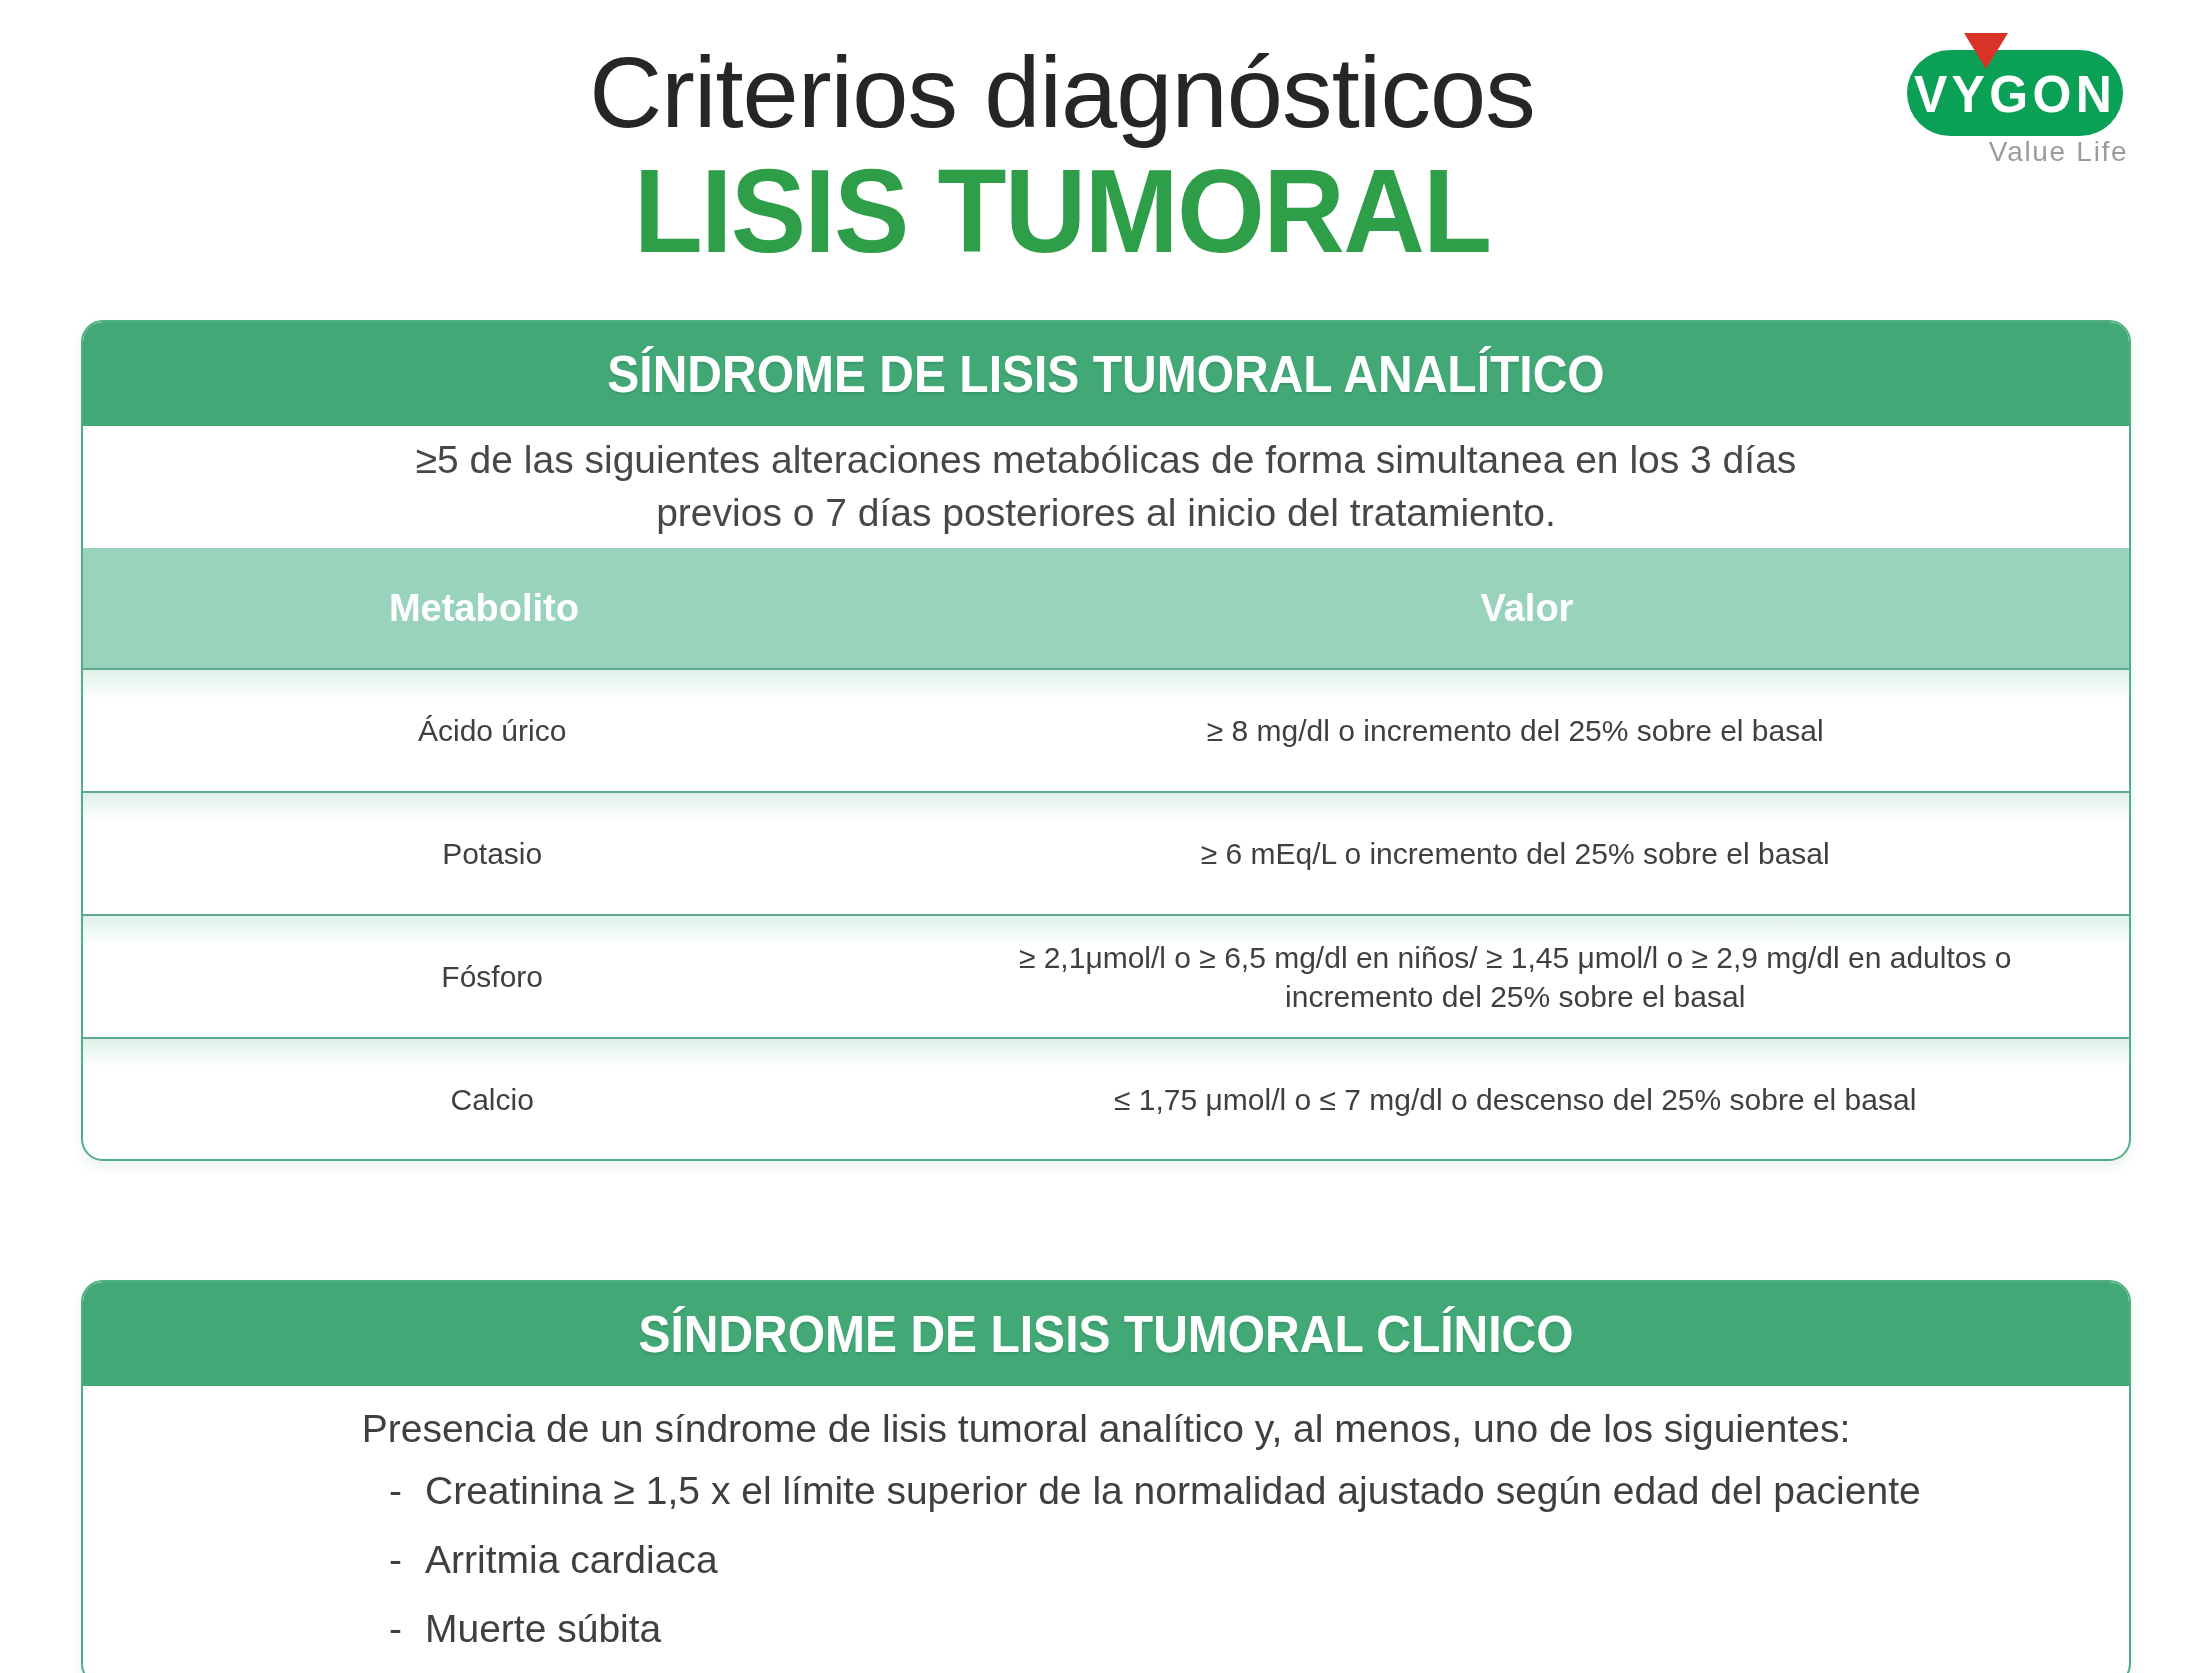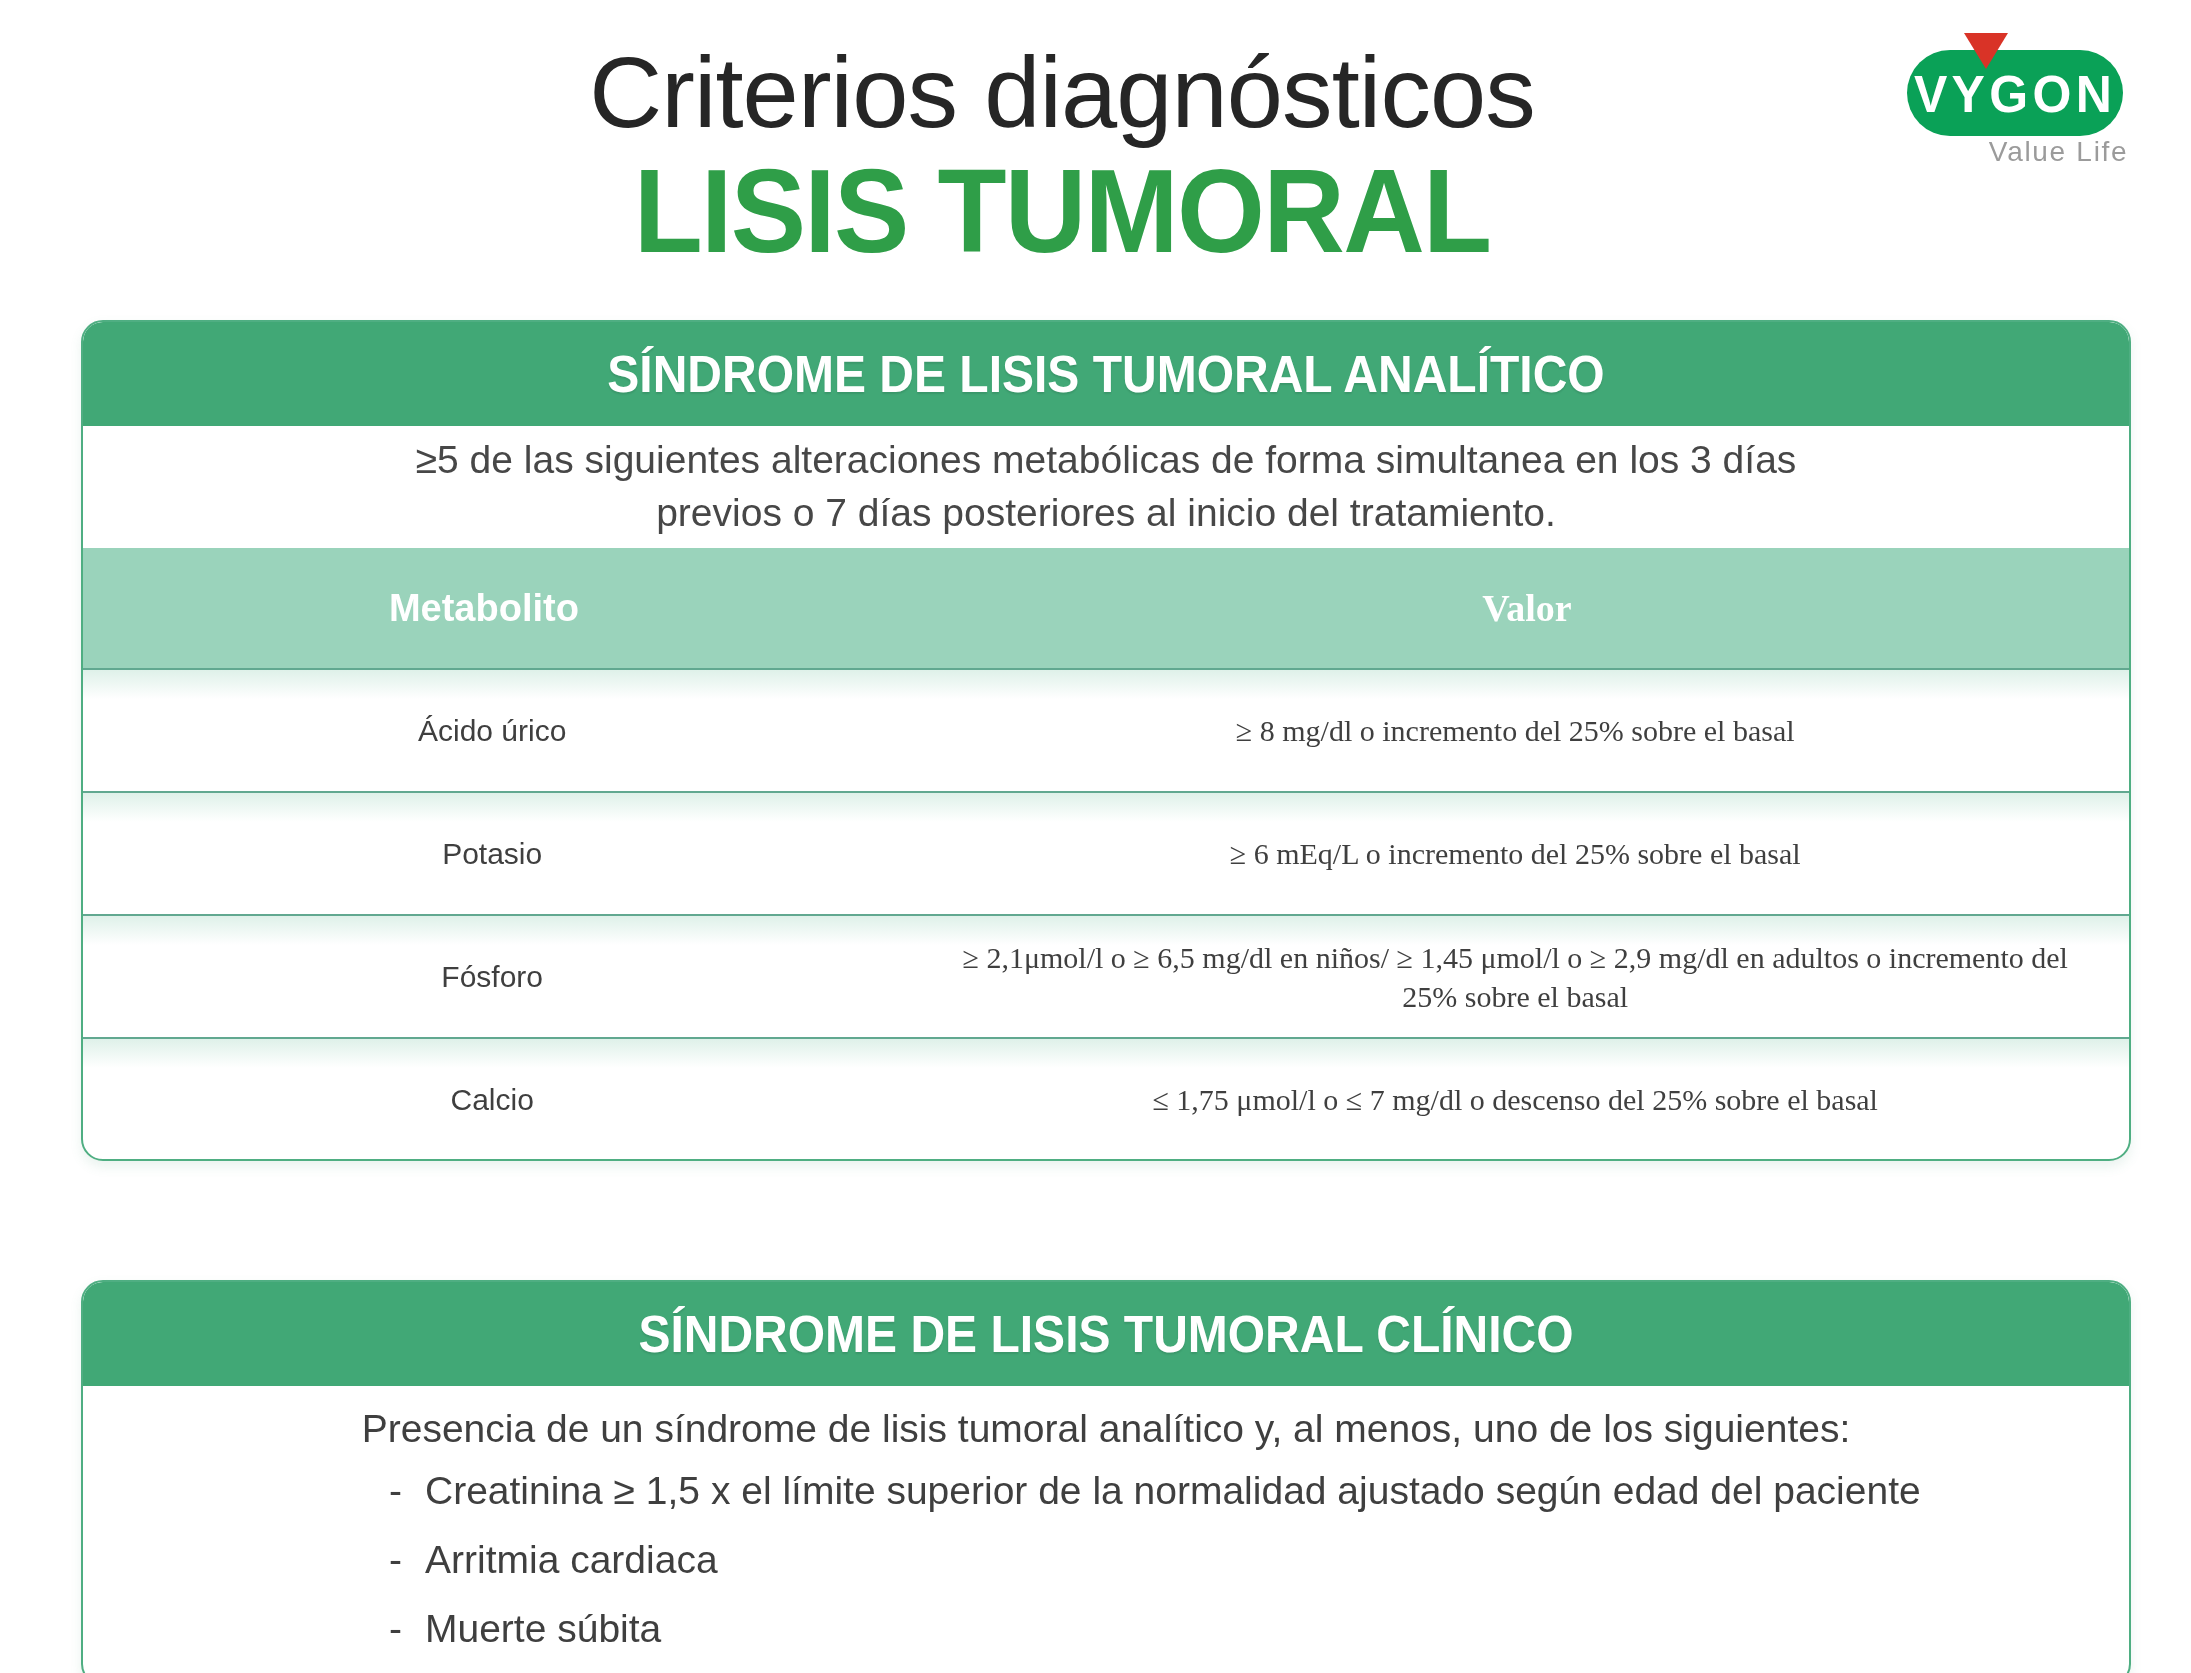--- a/index.html
+++ b/index.html
@@ -78,21 +78,21 @@
     font-size:39px; color:#474747; line-height:1.35;
     text-align:center;
   }
   .thead {
     display:flex; height:120px; background:#9ad3bb;
     align-items:center;
     gap:40px;
   }
   .th { color:#ffffff; font-size:38px; font-weight:700; text-align:center; }
   .col-metabolite { width:40%; }
-  .col-value { width:60%; padding:0 34px;font-family:Liberation Serif, serif; }
+  .col-value { width:60%; padding:0 34px; }
 
   .trow {
     display:flex; align-items:center; min-height:123px;
     border-top:2.6px solid #61a890;
     background:linear-gradient(to bottom, rgba(154,211,187,0.32) 0px, rgba(255,255,255,0) 29px);
   }
   .td { font-size:30px; color:#3f3f3f; text-align:center; line-height:1.3; }
   .td.col-value { padding:8.6px 60px; }
 
   

